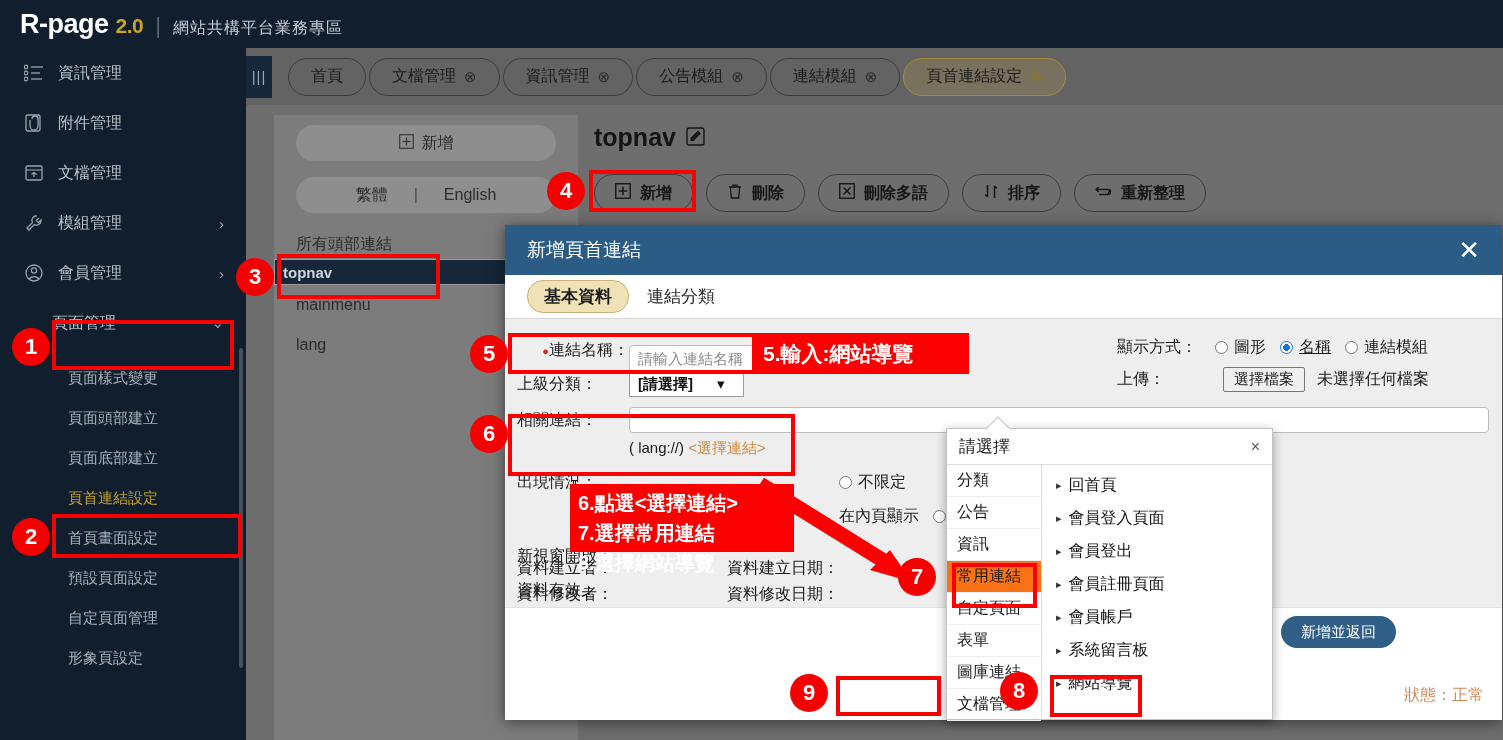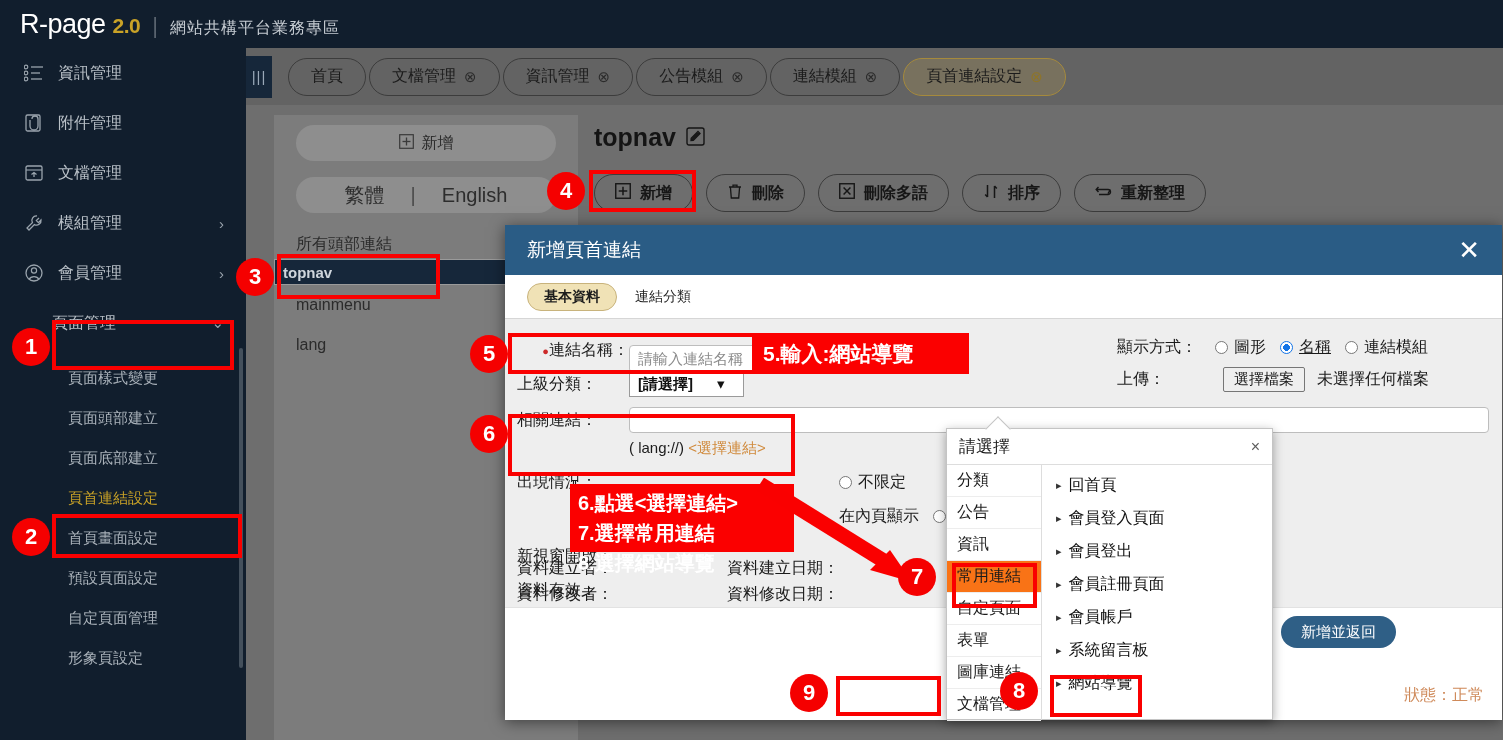--- a/index.html
+++ b/index.html
@@ -11,21 +11,21 @@
   }
   #root { position: relative; width: 1503px; height: 740px; overflow: hidden; background:#000; }
 
   
   .app-header {
     position: absolute; left: 0; top: 0; width: 1503px; height: 48px;
     background: #111e2d;
     display: flex; align-items: center;
   }
   .brand { display:flex; align-items: baseline; padding-left: 20px; }
-  .brand-main { font-size: 27px; font-weight: 400; color: #ffffff; letter-spacing: -0.5px; }
+  .brand-main { font-size: 27px; font-weight: 700; color: #ffffff; letter-spacing: -0.5px; }
   .brand-ver { font-size: 21px; font-weight: 800; color: #c9a227; margin-left: 7px; letter-spacing: -0.5px;}
   .brand-sep { color: #59636e; font-size: 22px; margin: 0 12px; font-weight: 300;}
   .brand-sub { font-size: 16px; color: #c6ccd2; letter-spacing: 1px; }
 
   
   .sidebar {
     position: absolute; left: 0; top: 48px; width: 246px; height: 692px;
     background: #111e2d; overflow: hidden;
   }
   .nav-item {
@@ -72,21 +72,21 @@
   }
   .left-panel { position:absolute; left: 28px; top: 10px; width: 304px; height: 625px; background: rgba(255,255,255,0.10); }
   .btn-add-grey {
     margin: 10px auto 0; width: 260px; height: 36px; border-radius:18px;
     background: rgba(255,255,255,0.14); display:flex; align-items:center; justify-content:center;
     gap:8px; color:#2d2d2d; font-size:16px;
   }
   .lang-switch {
     margin: 16px auto 0; width: 260px; height: 36px; border-radius:18px;
     background: rgba(255,255,255,0.14); display:flex; align-items:center; justify-content:center;
-    color:#2d2d2d; font-size:20px;
+    color:#2d2d2d; font-size:16px;
   }
   .lang-switch .sep { margin: 0 26px; color:#4a4a4a; }
   .tree-head { margin-top: 16px; padding-left: 22px; color:#2b2b2b; font-size:16px; height: 30px; display:flex; align-items:center;}
   .tree-item { height: 40px; padding-left: 22px; display:flex; align-items:center; color:#2b2b2b; font-size:16px; }
   .tree-item.sel { background: #16273a; color: #cfd6dd; width: 344px; }
 
   .right-panel { position:absolute; left: 348px; top: 10px; right: 14px; height: 625px; }
   .page-title { display:flex; align-items:center; gap:10px; font-size: 25px; font-weight:700; color:#141414; padding-top: 8px;}
   .toolbar { display:flex; gap: 13px; margin-top: 22px; }
   .tbtn {
@@ -99,21 +99,21 @@
     position:absolute; left: 505px; top: 225px; width: 997px; height: 495px;
     background:#fff; box-shadow: 0 2px 14px rgba(0,0,0,.5);
   }
   .modal-head {
     height: 50px; background:#2a5c85; display:flex; align-items:center;
     justify-content:space-between; padding: 0 22px;
   }
   .modal-title { color:#fff; font-size: 19px; }
   .modal-x { color:#fff; font-size: 26px; font-weight: 300; line-height:1; }
   .modal-tabs { height: 44px; display:flex; align-items:center; padding-left: 22px; gap: 18px; border-bottom:1px solid #d6d6d6; background:#fff;}
-  .mtab { font-size: 14px; color:#1d1d1d; }
+  .mtab { font-size: 17px; color:#1d1d1d; }
   .mtab.on { background: #f0e2b6; border:1px solid #c8b37c; border-radius: 16px; padding: 4px 16px; font-weight:600;}
   .modal-body { background:#eeeeee; height: 334px; position:relative; padding: 10px 0 0 0;}
   .frow { display:flex; align-items:center; height: 34px; padding-left: 12px; font-size:16px; color:#1b1b1b;}
   .flabel { width: 112px; }
   .req { color:#cc2a2a; font-size: 11px; vertical-align: middle; }
   .inp {
     height: 28px; border:1px solid #bdbdbd; border-radius:4px; background:#fff;
     font-size:15px; color:#8b8b8b; padding: 0 8px; display:flex; align-items:center;
   }
   .sel {

